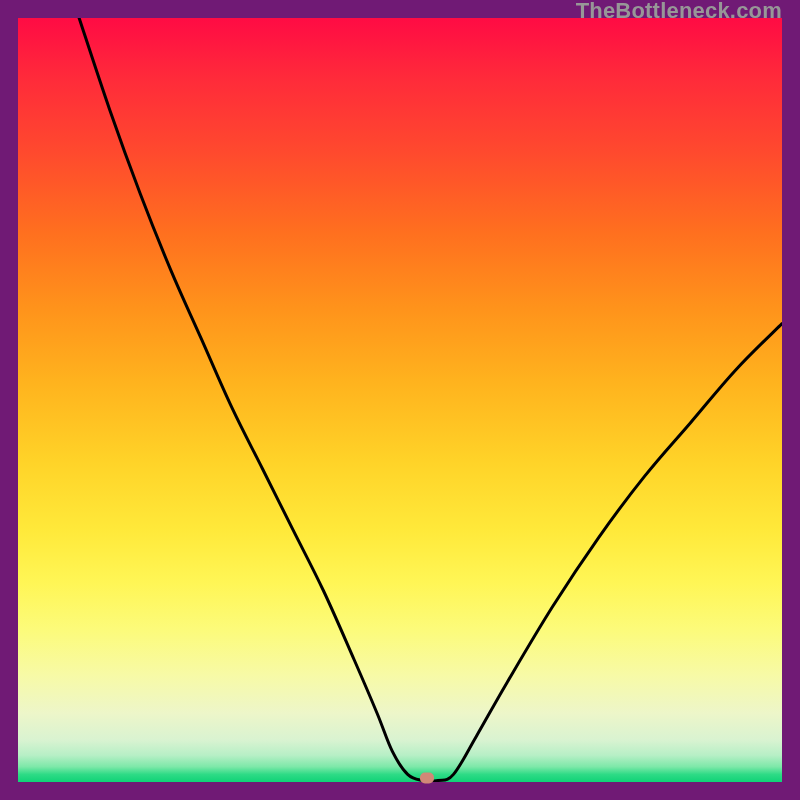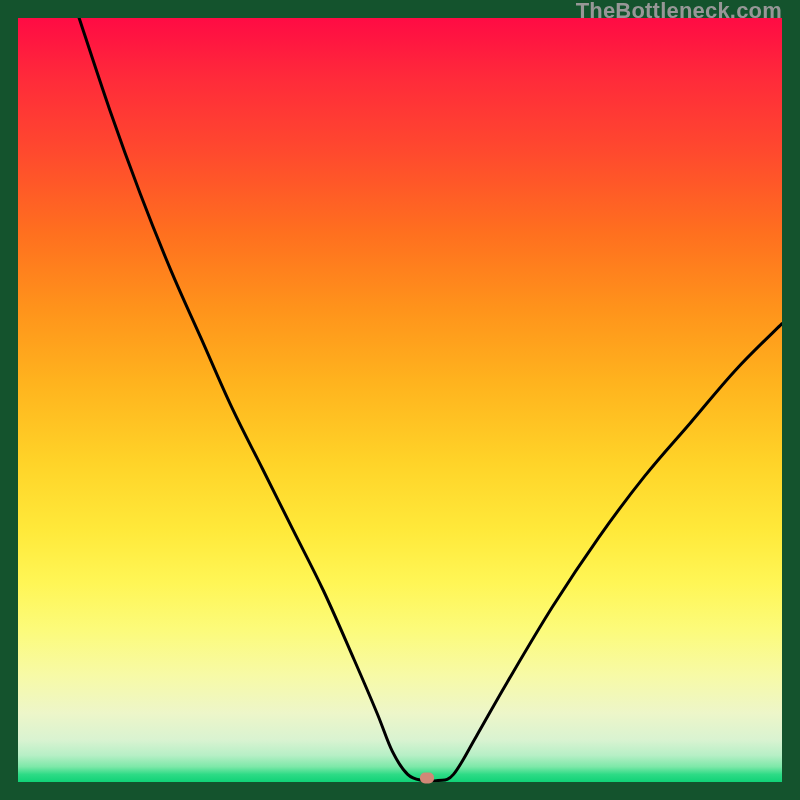--- a/index.html
+++ b/index.html
@@ -8,21 +8,21 @@
     width: 800px;
     height: 800px;
     background: #000000;
     overflow: hidden;
     font-family: Arial, Helvetica, sans-serif;
   }
   .frame {
     position: relative;
     width: 800px;
     height: 800px;
-    background: #14532d;
+    background: #701a75;
   }
   .plot-area {
     position: absolute;
     left: 18px;
     top: 18px;
     width: 764px;
     height: 764px;
     background: linear-gradient(to bottom,
       #ff0b44 0%,
       #ff2b3a 8%,

